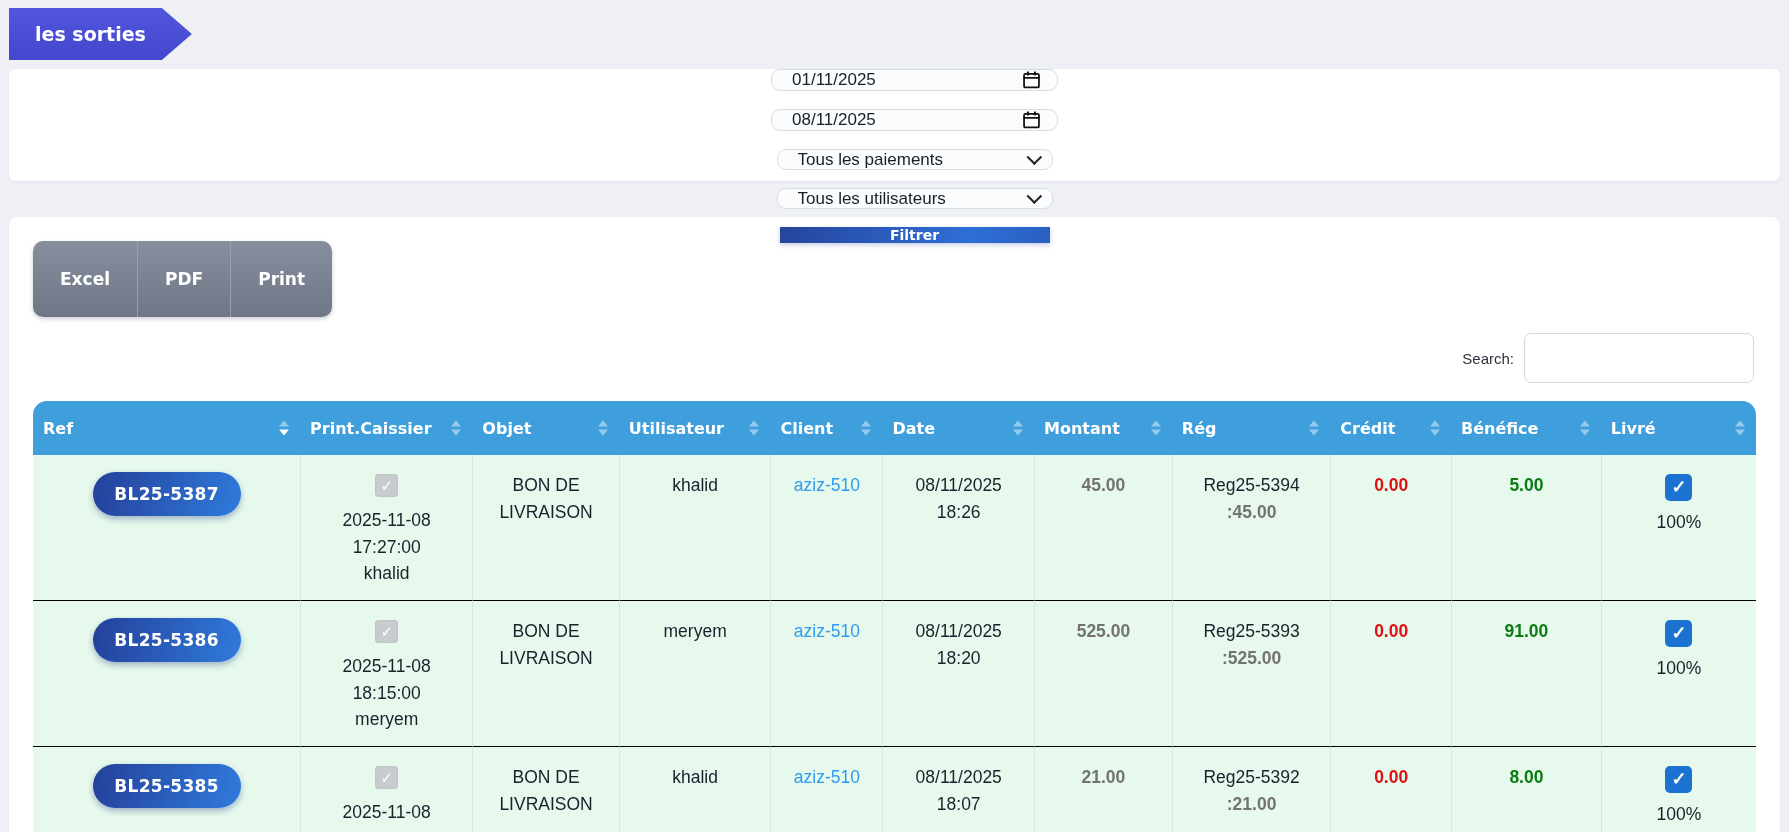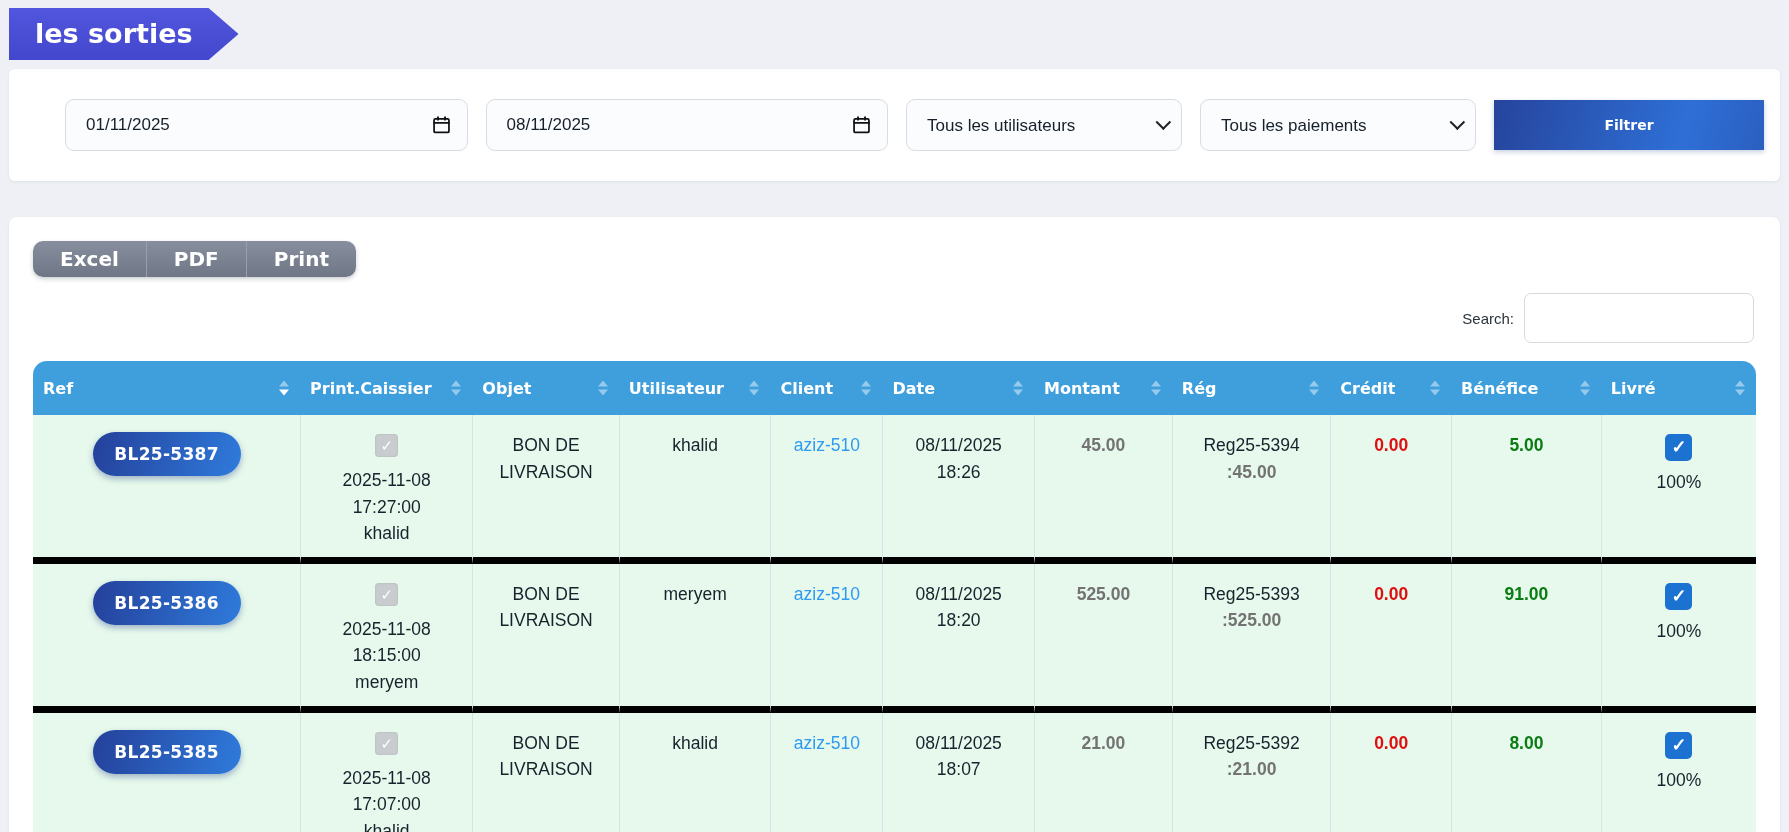--- a/index.html
+++ b/index.html
@@ -11,30 +11,30 @@
   }
   .heavy { font-family:"DejaVu Sans", sans-serif; font-weight:bold; }
 
   
   .banner {
     display:inline-block;
     margin:8px 0 0 9px;
     height:52px; line-height:52px;
     padding:0 46px 0 26px;
     background:linear-gradient(180deg,#5256de,#4347cd);
-    color:#fff; font-size:27px;
+    color:#fff; font-size:19px;
     clip-path:polygon(0 0, calc(100% - 30px) 0, 100% 50%, calc(100% - 30px) 100%, 0 100%);
   }
 
   
   .filter-card {
     margin:9px 9px 0; background:#fff; border-radius:6px;
     box-shadow:0 1px 3px rgba(30,40,70,.07);
     height:112px; display:flex; align-items:center;
-    padding:0 16px 0 56px; gap:18px;
+    padding:0 16px 0 56px; gap:18px;flex-direction:column;
   }
   .field-wrap { position:relative; height:52px; }
   .date-wrap { flex:1.5; }
   .select-wrap { width:276px; }
   .date-input, .select-input {
     width:100%; height:100%;
     background:#fbfcfd; border:1px solid #d7dde3; border-radius:9px;
     font-family:"Liberation Sans", sans-serif;
     font-size:17px; color:#15202b; padding:0 44px 0 20px;
     appearance:none; -webkit-appearance:none; outline:none;
@@ -57,21 +57,21 @@
     box-shadow:0 1px 3px rgba(30,40,70,.07);
     padding:24px 24px 40px; height:780px;
   }
   .export-group {
     display:inline-flex; border-radius:10px; overflow:hidden;
     box-shadow:0 2px 4px rgba(50,60,80,.25);
   }
   .btn-export {
     border:none; cursor:pointer;
     background:linear-gradient(180deg,#878f9e,#6f7787);
-    color:#fff; font-size:20px; padding:6px 27px;
+    color:#fff; font-size:17px; padding:28px 27px;
     font-family:"DejaVu Sans", sans-serif; font-weight:bold;
   }
   .btn-export + .btn-export { border-left:1px solid #99a0ac; }
 
   .search-row {
     display:flex; justify-content:flex-end; align-items:center;
     gap:10px; margin:16px 2px 18px;
   }
   .search-label { font-size:15px; color:#2a333c; }
   .search-input {
@@ -92,21 +92,21 @@
           display:flex; flex-direction:column; gap:3px; }
   .caret { width:0; height:0; border-left:5px solid transparent; border-right:5px solid transparent; }
   .caret.up   { border-bottom:6px solid rgba(255,255,255,.45); }
   .caret.down { border-top:6px solid rgba(255,255,255,.45); }
   th.sorted .caret.down { border-top-color:#ffffff; }
 
   tbody td {
     background:#e6f9ec; height:146px; vertical-align:top;
     text-align:center; padding:17px 6px 10px;
     font-size:17.5px; line-height:1.52; color:#18222c;
-    border-bottom:7px solid #000000;
+    border-bottom:1px solid #000000;
   }
   tbody td + td { border-left:1px solid #d9e2e6; }
 
   .pill {
     display:inline-block; width:148px; padding:12px 0; border:none; cursor:pointer;
     border-radius:26px; color:#fff; font-size:17px; letter-spacing:.3px;
     font-family:"DejaVu Sans", sans-serif; font-weight:bold;
     background:linear-gradient(105deg,#24409a 0%,#2f7bdc 100%);
     box-shadow:0 3px 6px rgba(25,50,130,.35);
   }
@@ -150,29 +150,29 @@
       <svg width="21" height="21" viewBox="0 0 24 24" fill="none" stroke="#111" stroke-width="2" stroke-linecap="round">
         <rect x="3.5" y="5" width="17" height="15.5" rx="1.5"></rect>
           <line x1="3.5" y1="9.5" x2="20.5" y2="9.5"></line>
         <line x1="8" y1="3" x2="8" y2="6"></line>
           <line x1="16" y1="3" x2="16" y2="6"></line>
       </svg>
     </span>
   </div>
   <div class="field-wrap select-wrap">
     <select class="select-input">
-      <option>Tous les utilisateurs</option>
+      <option>Tous les paiements</option>
     </select>
     <span class="field-icon">
         <span class="chevron"></span>
       </span>
   </div>
   <div class="field-wrap select-wrap">
     <select class="select-input">
-      <option>Tous les paiements</option>
+      <option>Tous les utilisateurs</option>
     </select>
     <span class="field-icon">
         <span class="chevron"></span>
       </span>
   </div>
   <button class="btn-filter heavy">Filtrer</button>
 </div>
 
 <div class="table-card">
 

